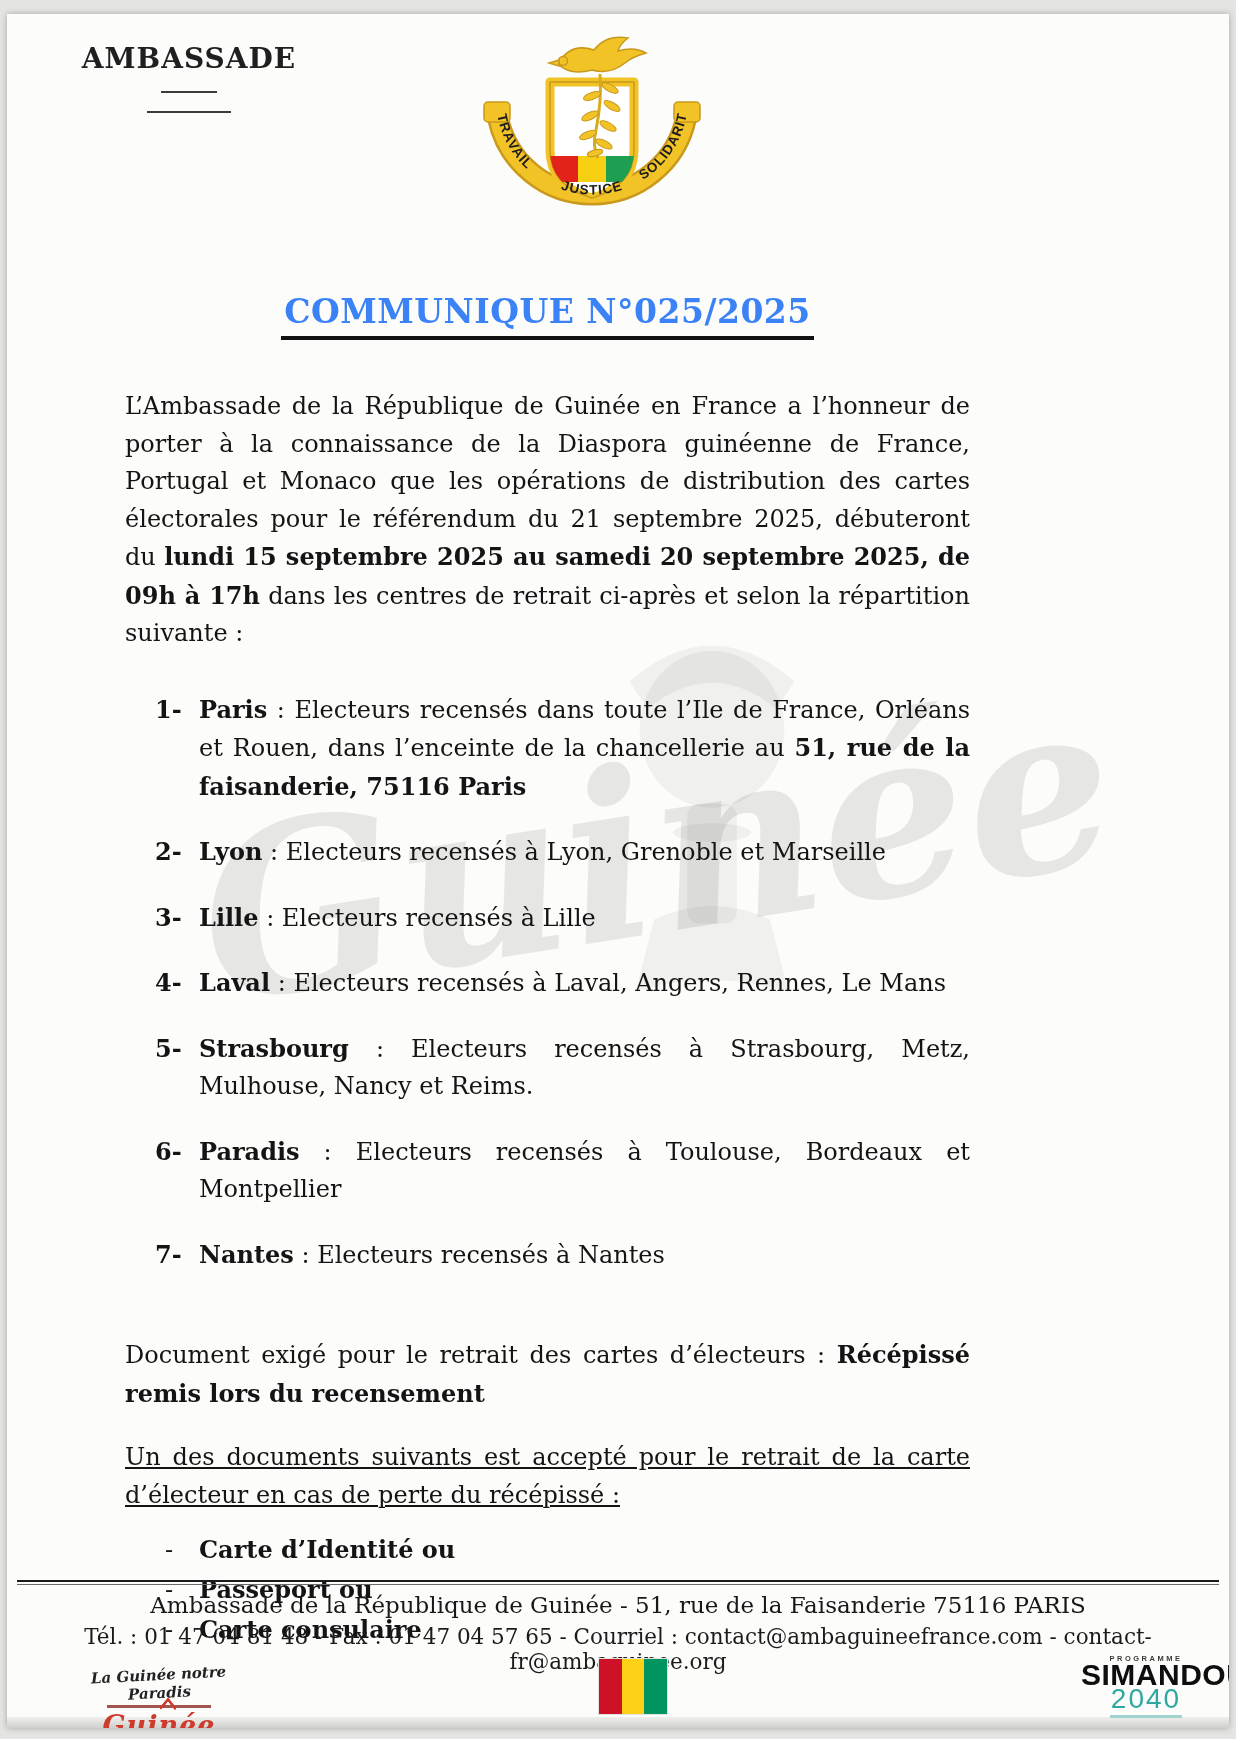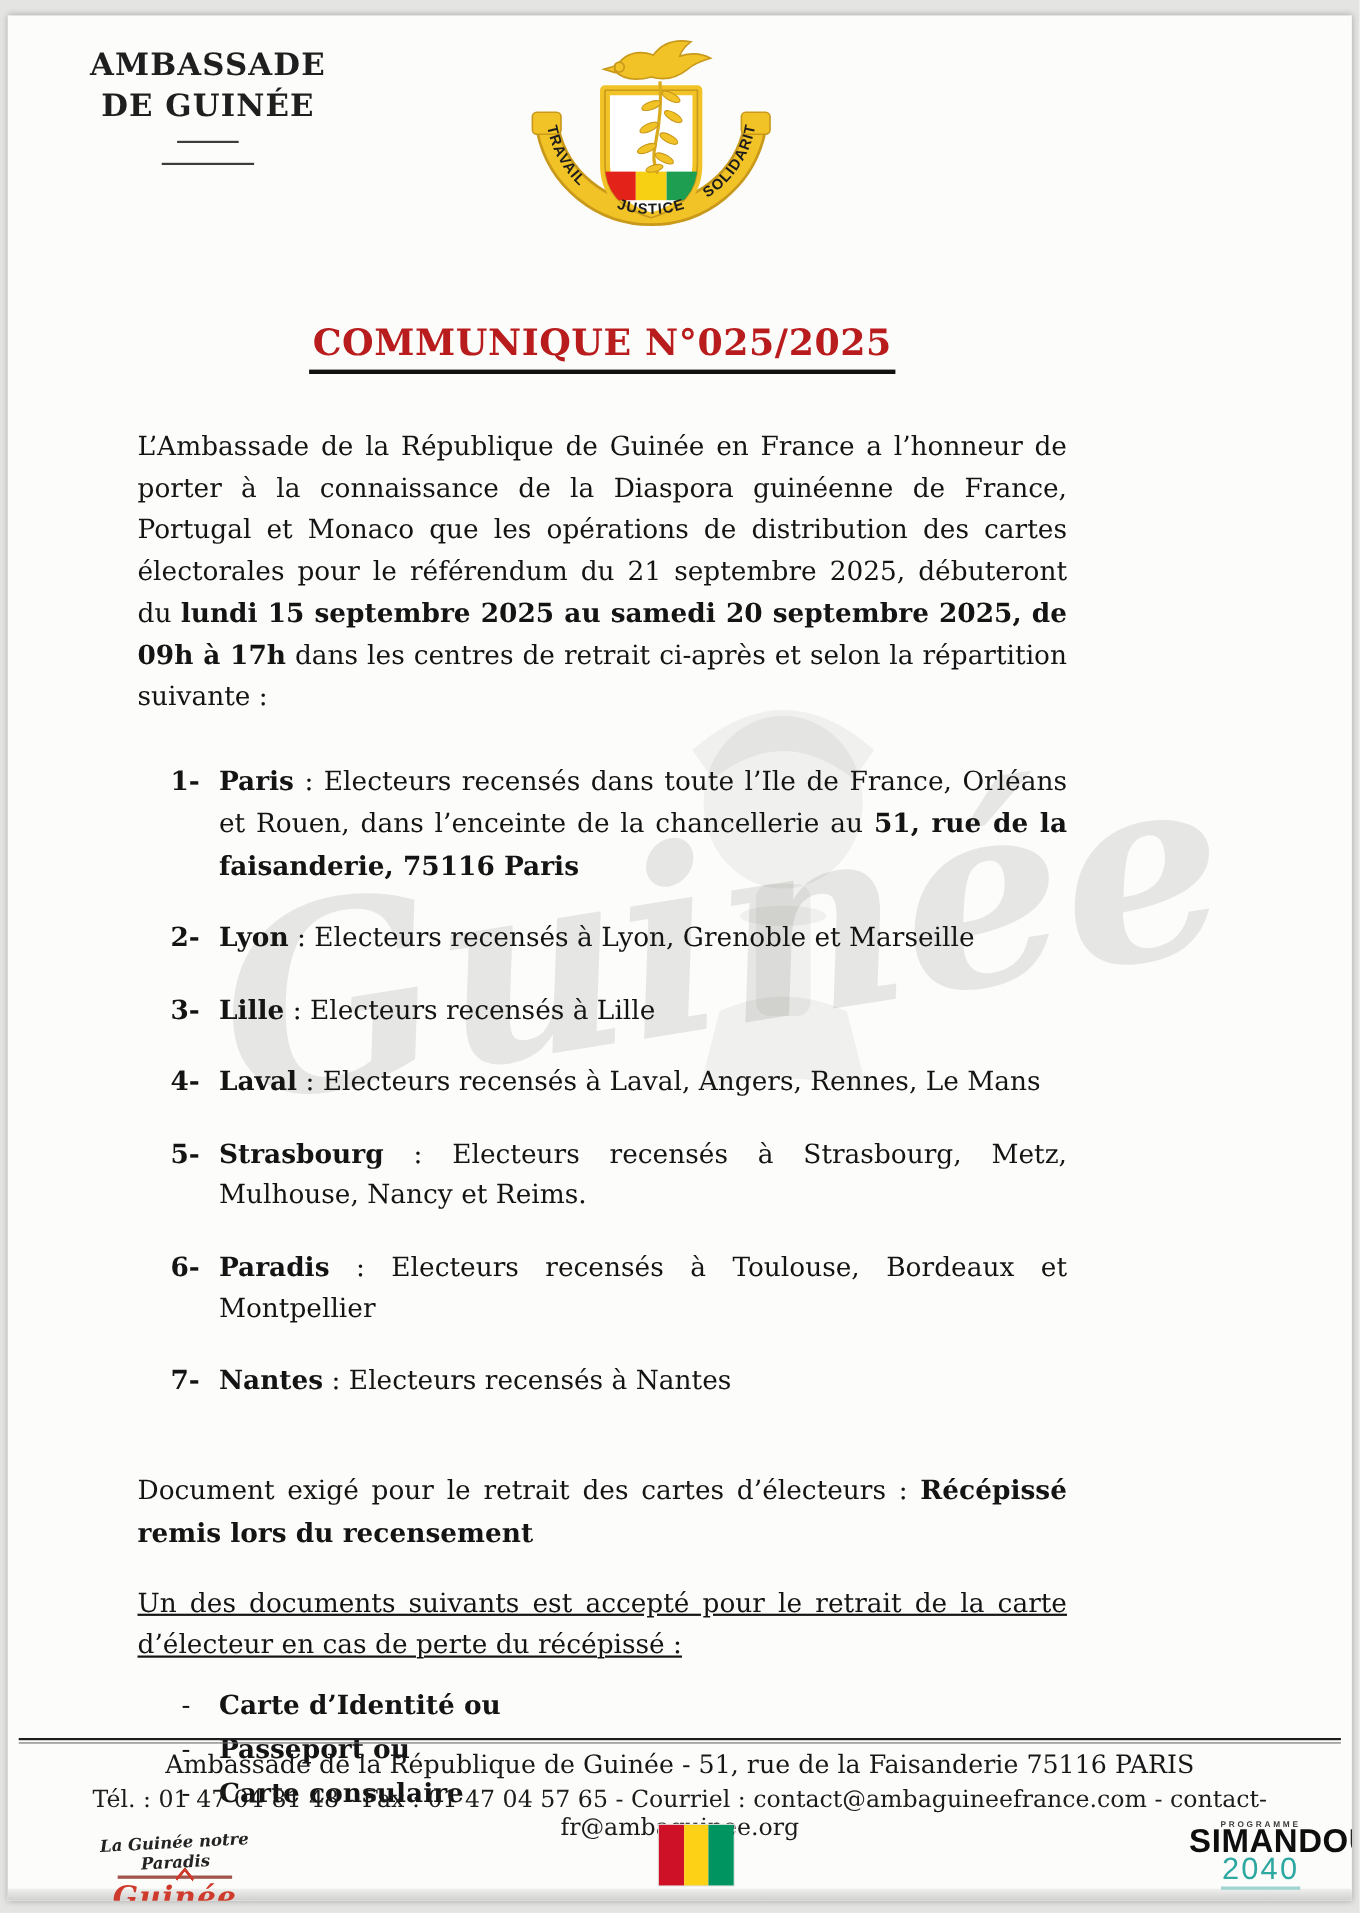--- a/index.html
+++ b/index.html
@@ -21,21 +21,21 @@
   }
   .org-name{font-size:28px;line-height:37px;letter-spacing:1px;color:#1f1f1f;font-weight:bold;}
   .hdr-rule{border:0;border-top:2.5px solid #3c3c3c;width:56px;margin:14px auto 12px;}
   .hdr-rule2{border:0;border-top:2.5px solid #3c3c3c;width:84px;margin:18px auto 0;}
   .org-sub{font-size:19px;line-height:27px;color:#1f1f1f;}
   .emblem{position:absolute;left:462px;top:16px;width:246px;height:212px;z-index:2;}
   
   .title-wrap{position:absolute;left:118px;top:278px;width:845px;text-align:center;z-index:2;}
   .doc-title{
     display:inline-block;font-size:33px;font-weight:bold;letter-spacing:.5px;
-    border-bottom:4px solid #111;padding:0 3px 5px;color:#b91c1c;
+    border-bottom:4px solid #111;padding:0 3px 5px;color:#3b82f6;
   }
   
   .content{
     position:absolute;left:118px;top:374px;width:845px;z-index:2;
     font-size:24px;line-height:37.5px;text-align:justify;
   }
   .content b{font-weight:bold;}
   .centers{margin:38px 0 0 30px;}
   .center-item{position:relative;padding-left:44px;margin-bottom:27px;}
   .center-item .num{position:absolute;left:0;top:0;font-weight:bold;}
@@ -93,21 +93,20 @@
         <ellipse cx="150" cy="208" rx="38" ry="9"></ellipse>
         <path d="M94 292 Q150 266 206 292 L224 362 Q150 340 76 362 Z"></path>
       </g>
     </svg>
     <div class="wm-text">Guinée</div>
   </div>
 
   <div class="header-left">
     <div class="org-name">
       <div>AMBASSADE</div>
-      <div>DE GUINÉE</div>
     </div>
     <hr class="hdr-rule">
     <hr class="hdr-rule2">
   </div>
 
   <svg class="emblem" viewBox="0 0 240 212">
     <defs>
       <clipPath id="shieldClip">
         <path d="M78 52 L162 52 L162 120 Q162 156 120 168 Q78 156 78 120 Z"></path>
       </clipPath>

